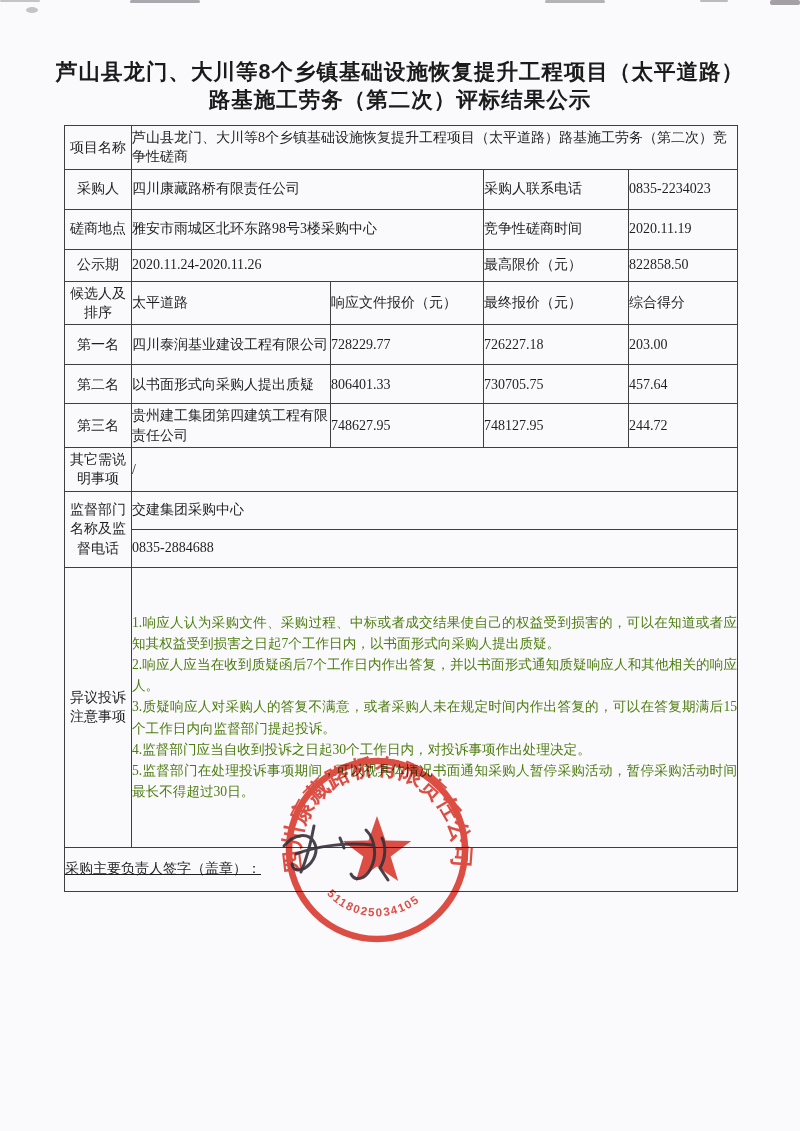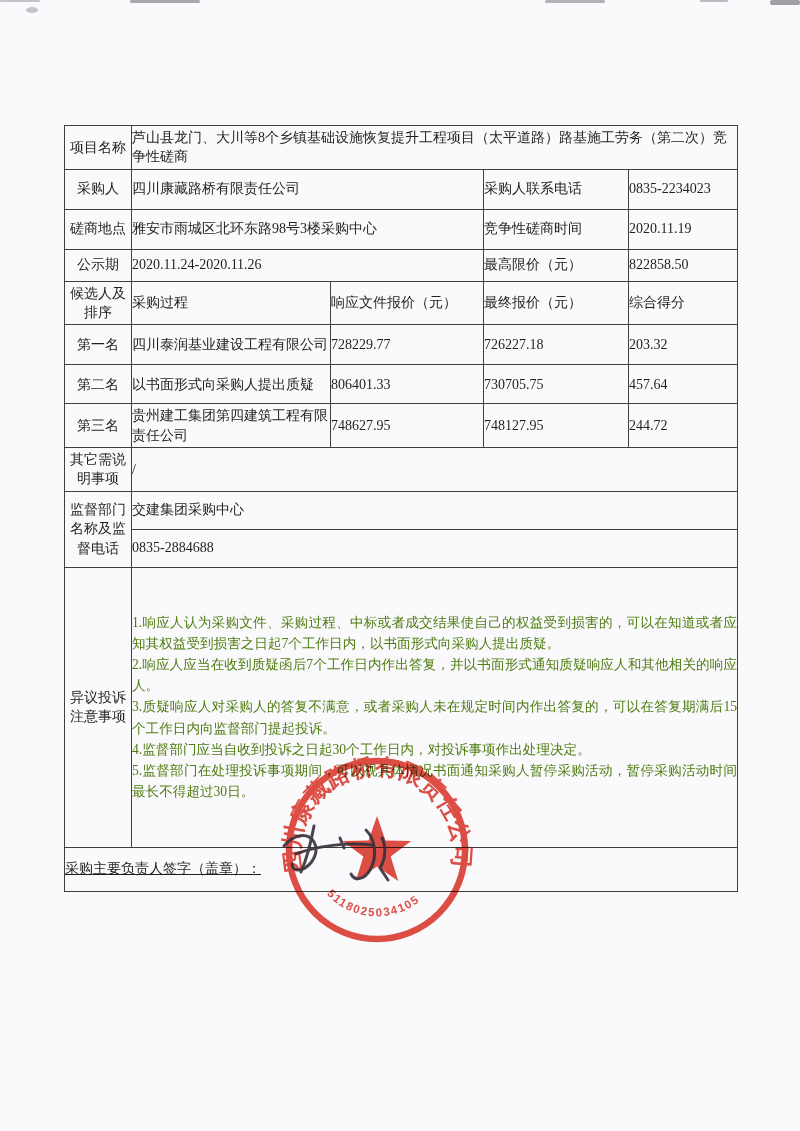--- a/index.html
+++ b/index.html
@@ -46,20 +46,24 @@
 
 <div class="page">
 
   <div class="smudge" style="left:130px;top:0;width:70px;height:3px;opacity:.45;"></div>
   <div class="smudge" style="left:545px;top:0;width:60px;height:3px;opacity:.4;"></div>
   <div class="smudge" style="left:700px;top:0;width:28px;height:2px;opacity:.35;"></div>
   <div class="smudge" style="left:770px;top:0;width:30px;height:5px;opacity:.5;"></div>
   <div class="smudge" style="left:26px;top:7px;width:12px;height:6px;opacity:.3;border-radius:50%;"></div>
   <div class="smudge" style="left:0px;top:0;width:40px;height:2px;opacity:.3;"></div>
 
+  <div class="title">
+    <div>芦山县龙门、大川等8个乡镇基础设施恢复提升工程项目（太平道路）</div>
+    <div>路基施工劳务（第二次）评标结果公示</div>
+  </div>
 
   <table class="doc">
     <colgroup>
       <col style="width:67px">
         <col style="width:199px">
         <col style="width:153px">
         <col style="width:145px">
         <col style="width:109px">
     </colgroup>
 
@@ -85,32 +89,32 @@
 
     <tr style="height:32px">
       <td class="lbl">公示期</td>
       <td class="txt" colspan="2">2020.11.24-2020.11.26</td>
       <td class="ctr">最高限价（元）</td>
       <td class="ctr">822858.50</td>
     </tr>
 
     <tr style="height:34px">
       <td class="lbl">候选人及排序</td>
-      <td class="ctr">采购过程</td>
+      <td class="ctr">太平道路</td>
       <td class="ctr">响应文件报价（元）</td>
       <td class="ctr">最终报价（元）</td>
       <td class="ctr">综合得分</td>
     </tr>
 
     <tr style="height:40px">
       <td class="lbl">第一名</td>
       <td class="txt">四川泰润基业建设工程有限公司</td>
       <td class="ctr">728229.77</td>
       <td class="ctr">726227.18</td>
-      <td class="ctr">203.32</td>
+      <td class="ctr">203.00</td>
     </tr>
 
     <tr style="height:39px">
       <td class="lbl">第二名</td>
       <td class="txt">以书面形式向采购人提出质疑</td>
       <td class="ctr">806401.33</td>
       <td class="ctr">730705.75</td>
       <td class="ctr">457.64</td>
     </tr>
 

